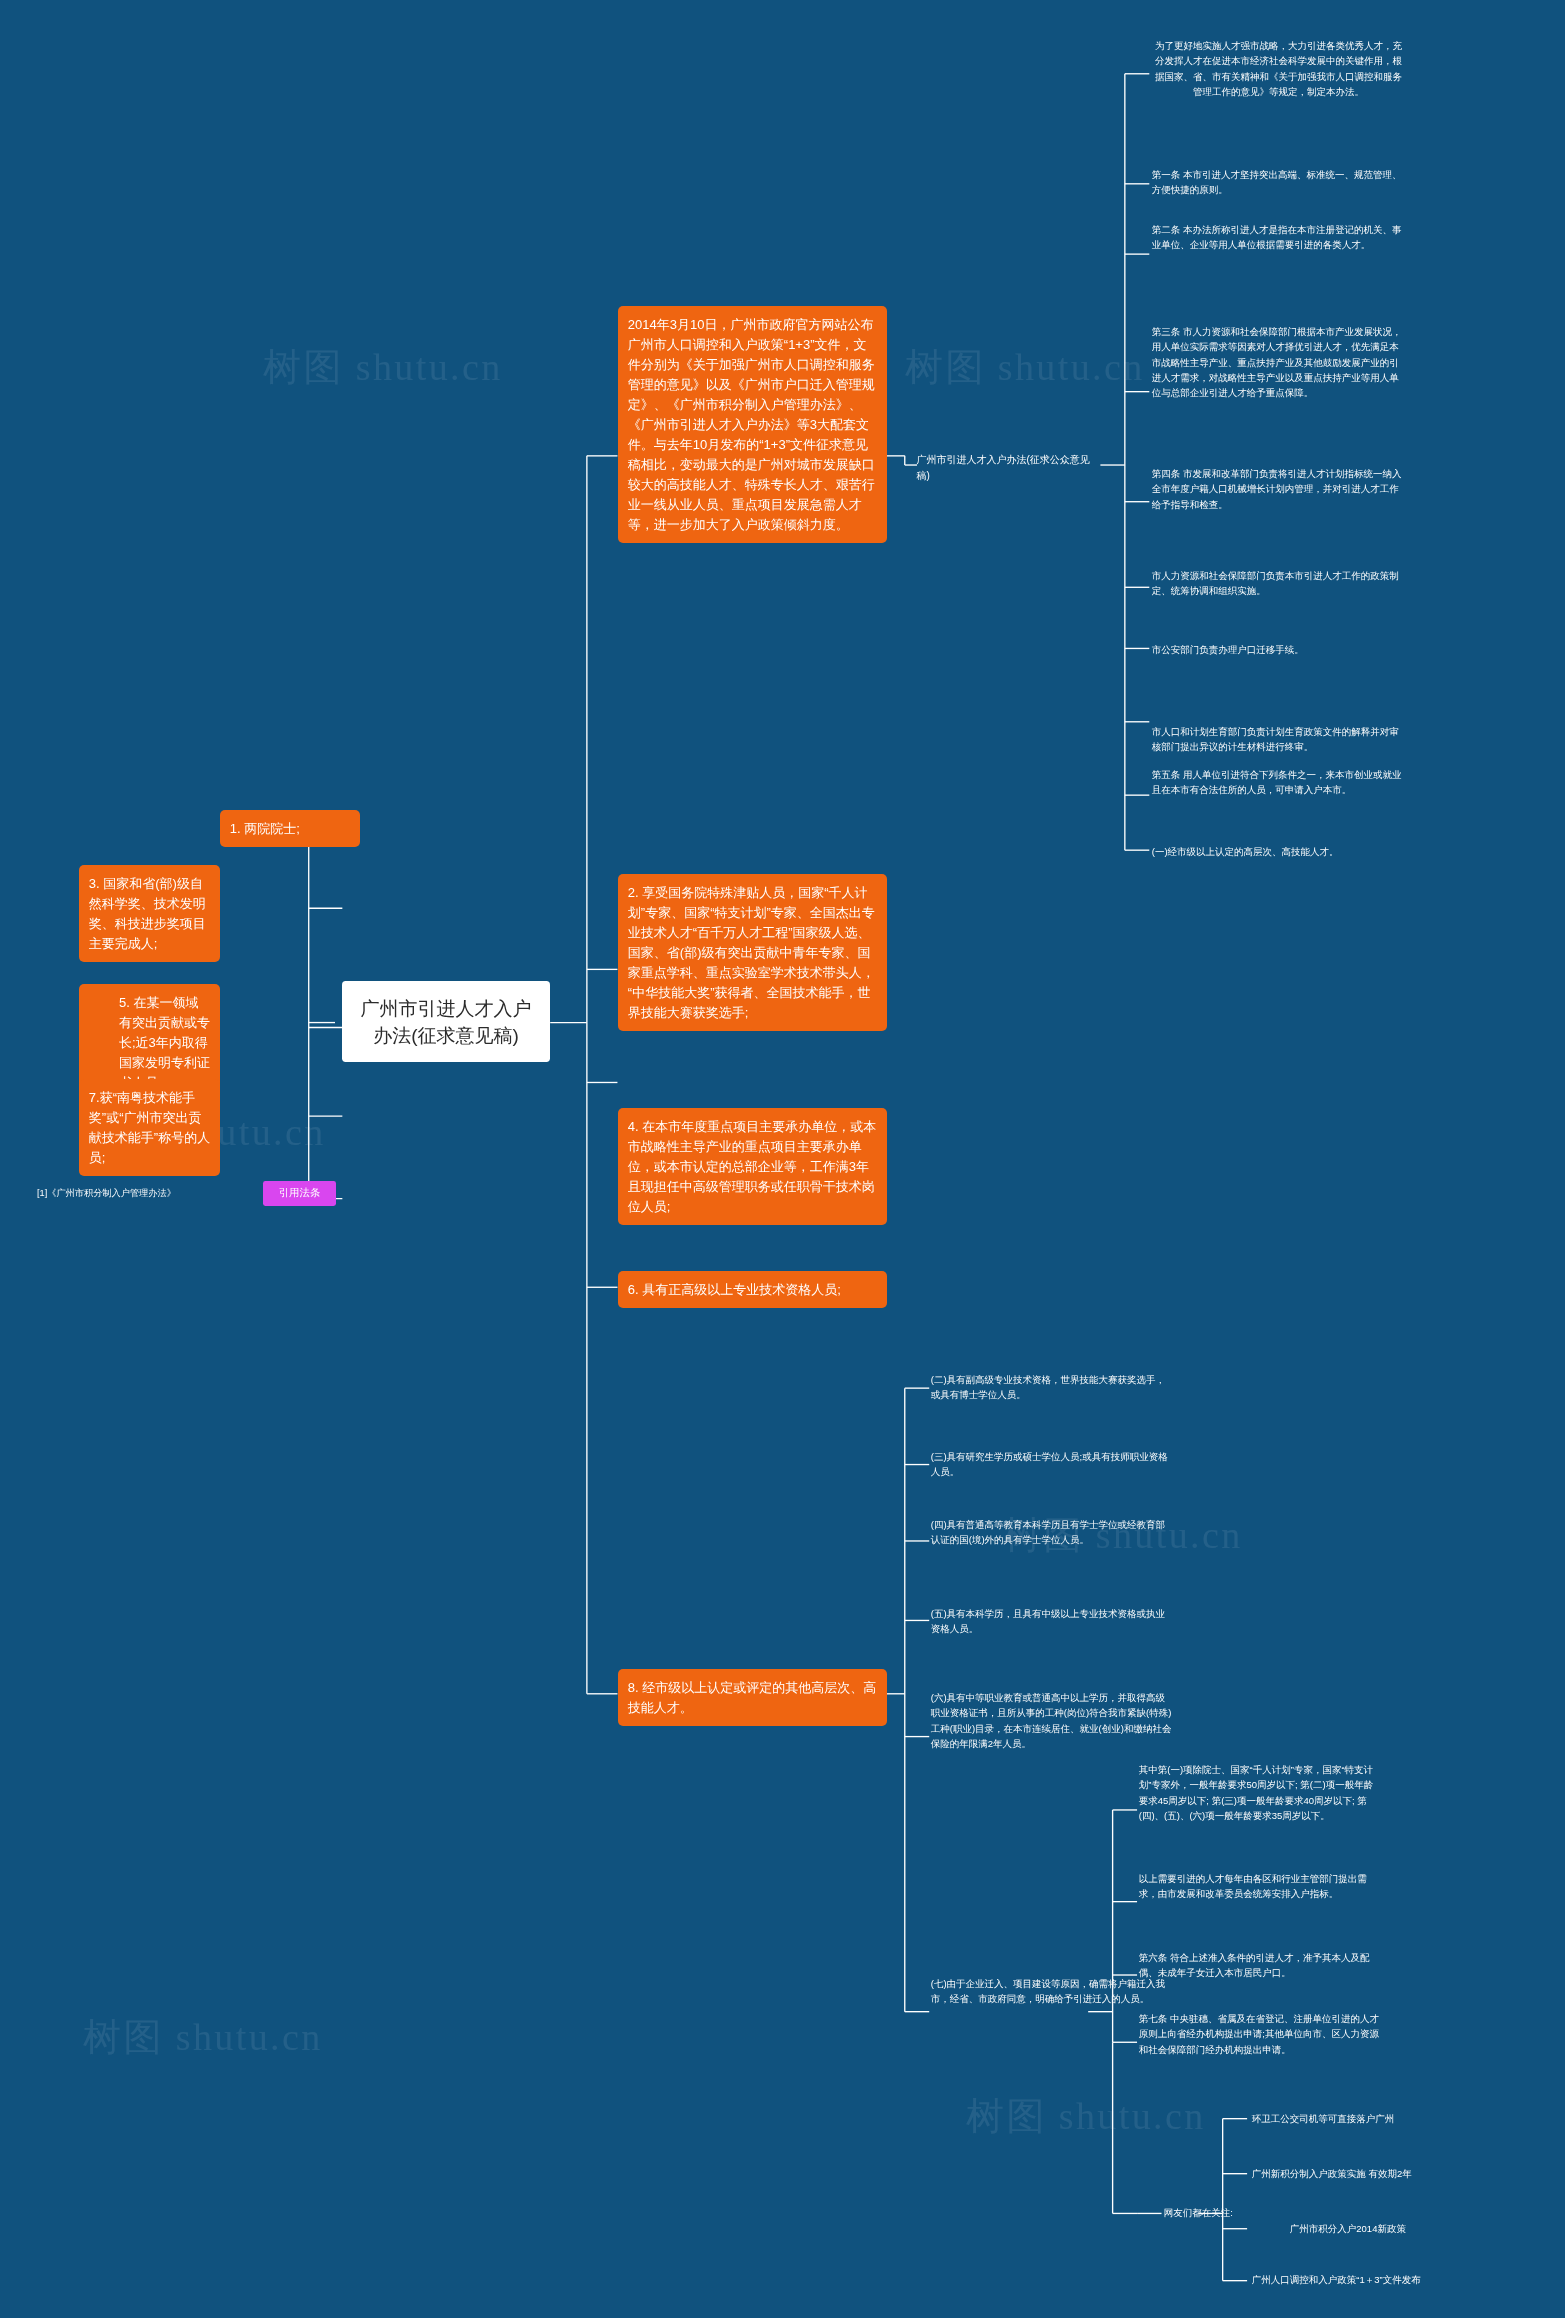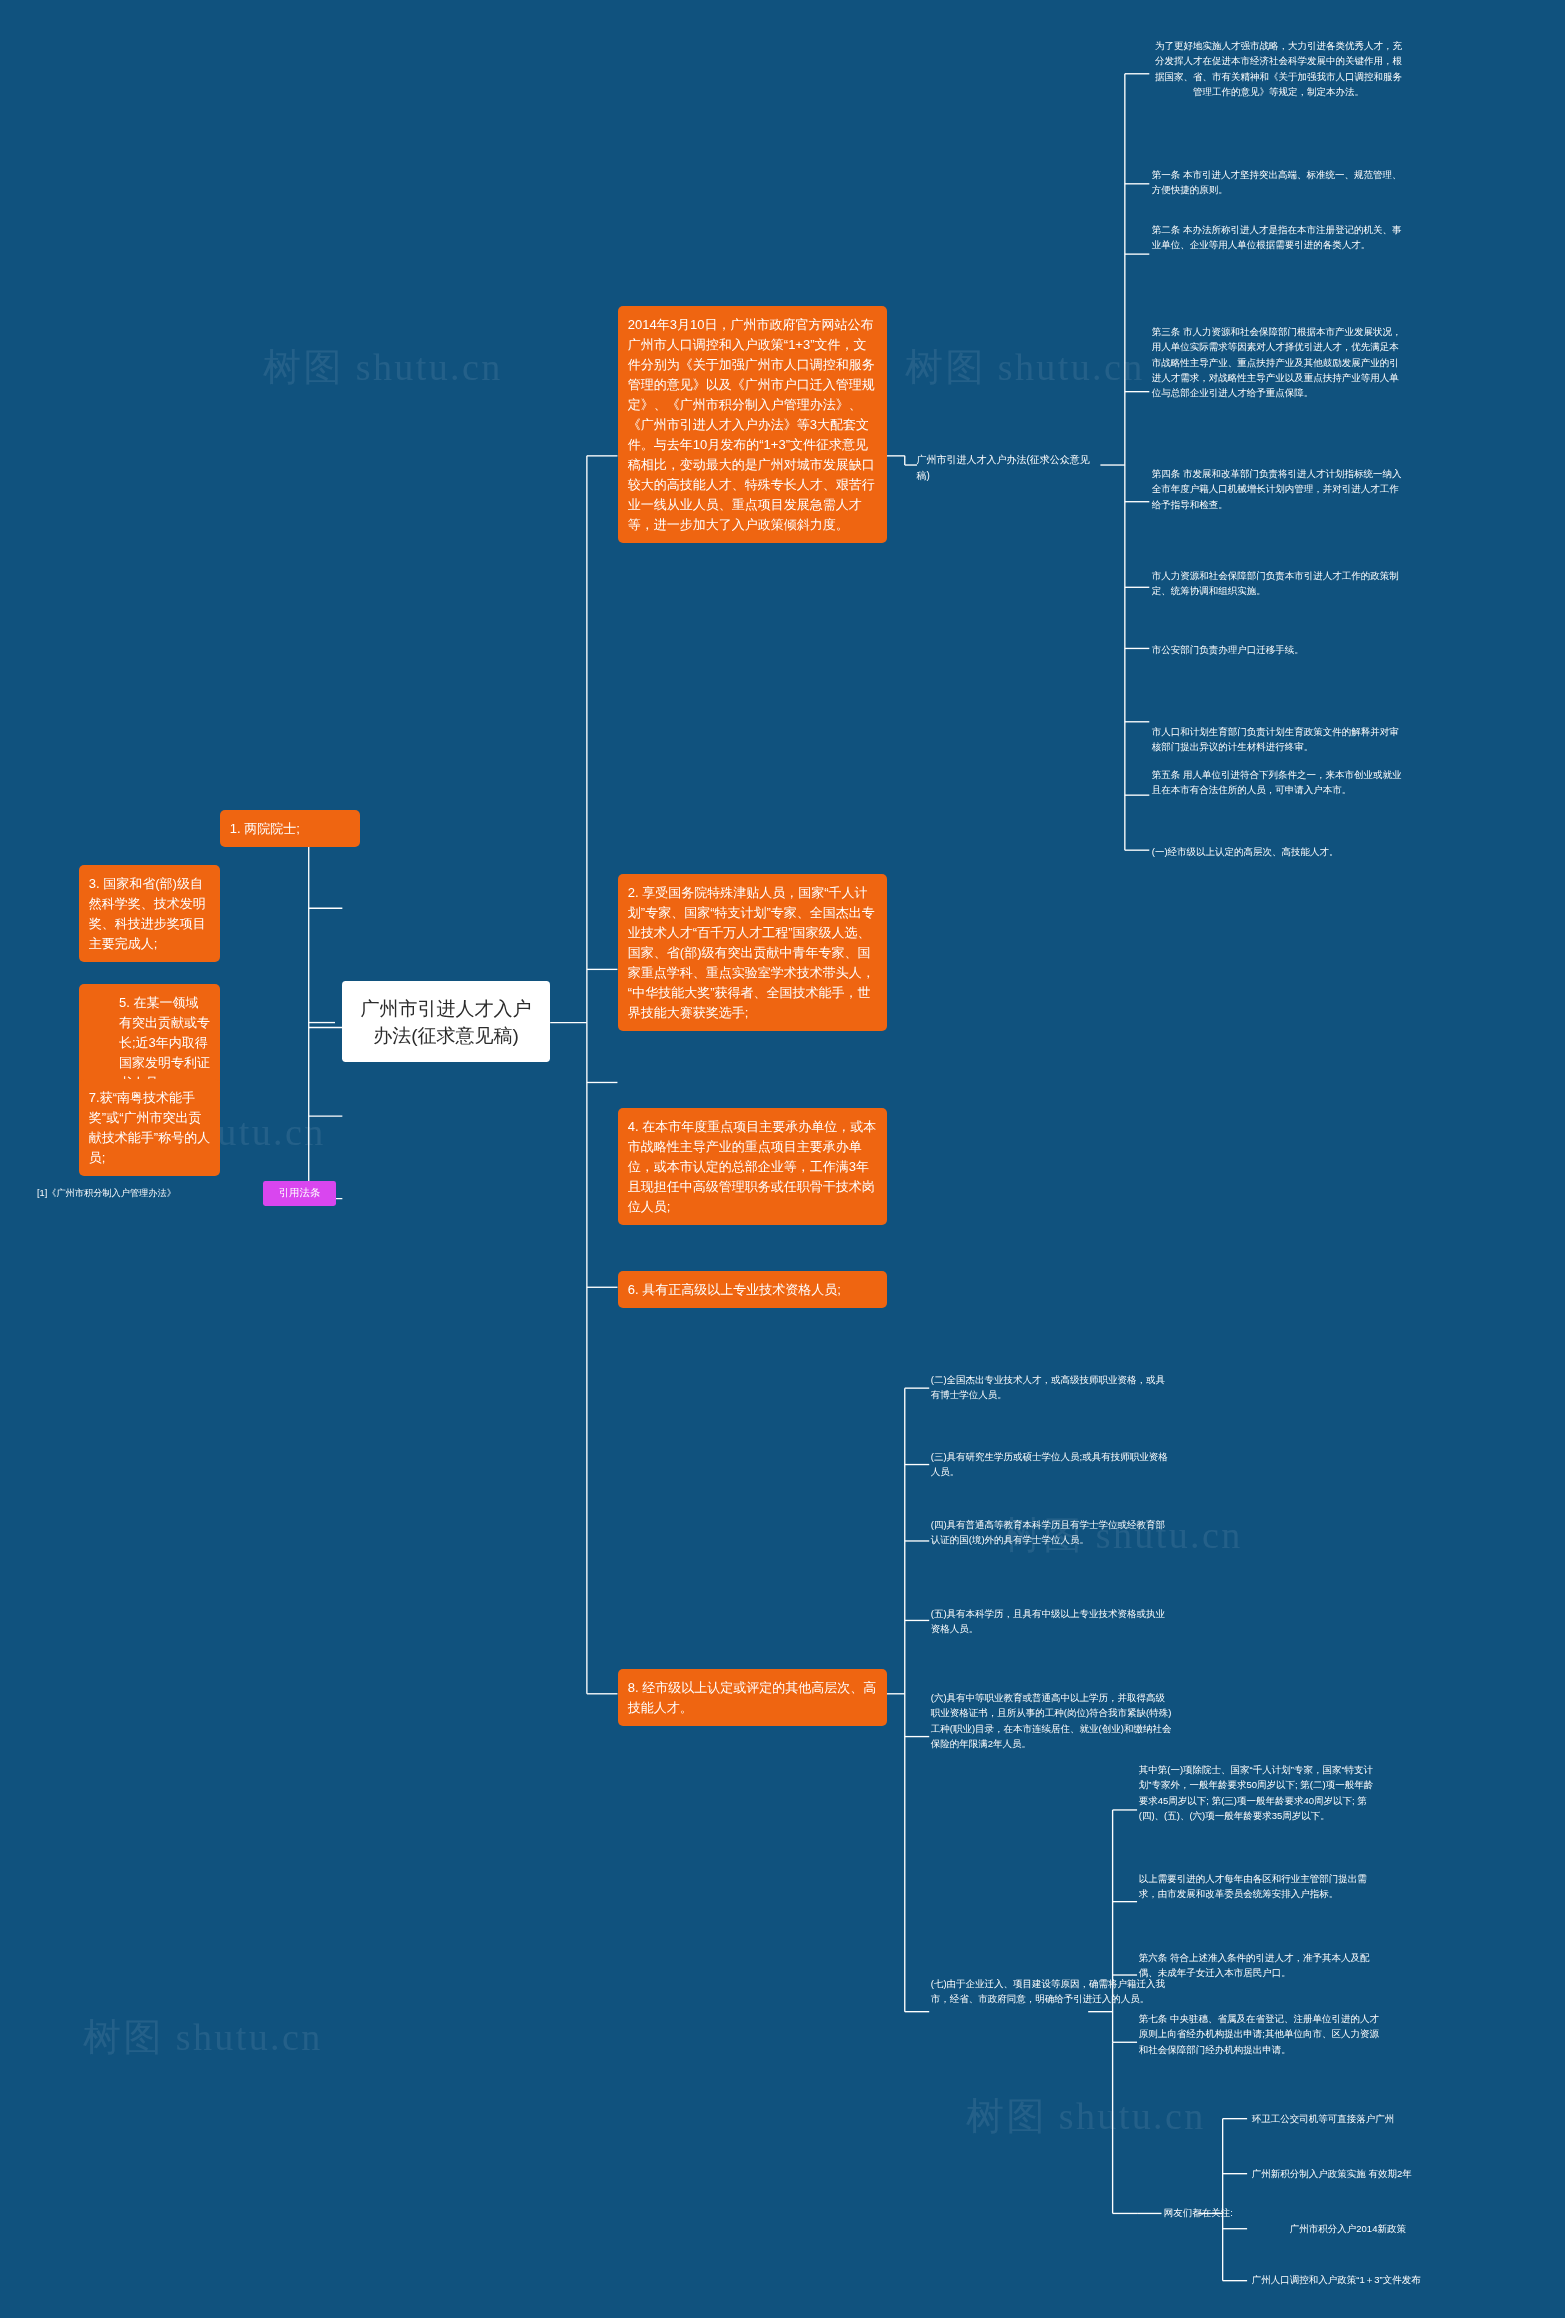--- a/index.html
+++ b/index.html
@@ -159,21 +159,21 @@
 <div class="node plain-sm" style="left:1150px;top:166px;width:257px;">第一条 本市引进人才坚持突出高端、标准统一、规范管理、方便快捷的原则。</div>
 <div class="node plain-sm" style="left:1150px;top:221px;width:257px;">第二条 本办法所称引进人才是指在本市注册登记的机关、事业单位、企业等用人单位根据需要引进的各类人才。</div>
 <div class="node plain-sm" style="left:1150px;top:323px;width:257px;">第三条 市人力资源和社会保障部门根据本市产业发展状况，用人单位实际需求等因素对人才择优引进人才，优先满足本市战略性主导产业、重点扶持产业及其他鼓励发展产业的引进人才需求，对战略性主导产业以及重点扶持产业等用人单位与总部企业引进人才给予重点保障。</div>
 <div class="node plain-sm" style="left:1150px;top:465px;width:257px;">第四条 市发展和改革部门负责将引进人才计划指标统一纳入全市年度户籍人口机械增长计划内管理，并对引进人才工作给予指导和检查。</div>
 <div class="node plain-sm" style="left:1150px;top:567px;width:257px;">市人力资源和社会保障部门负责本市引进人才工作的政策制定、统筹协调和组织实施。</div>
 <div class="node plain-sm" style="left:1150px;top:641px;width:257px;">市公安部门负责办理户口迁移手续。</div>
 <div class="node plain-sm" style="left:1150px;top:691px;width:257px;margin-top:32px;">市人口和计划生育部门负责计划生育政策文件的解释并对审核部门提出异议的计生材料进行终审。</div>
 <div class="node plain-sm" style="left:1150px;top:766px;width:257px;">第五条 用人单位引进符合下列条件之一，来本市创业或就业且在本市有合法住所的人员，可申请入户本市。</div>
 <div class="node plain-sm" style="left:1150px;top:843px;width:257px;">(一)经市级以上认定的高层次、高技能人才。</div>
 
-<div class="node plain-sm" style="left:929px;top:1371px;width:245px;">(二)全国杰出专业技术人才，或高级技师职业资格，或具有博士学位人员。</div>
+<div class="node plain-sm" style="left:929px;top:1371px;width:245px;">(二)具有副高级专业技术资格，世界技能大赛获奖选手，或具有博士学位人员。</div>
 <div class="node plain-sm" style="left:929px;top:1448px;width:245px;">(三)具有研究生学历或硕士学位人员;或具有技师职业资格人员。</div>
 <div class="node plain-sm" style="left:929px;top:1516px;width:245px;">(四)具有普通高等教育本科学历且有学士学位或经教育部认证的国(境)外的具有学士学位人员。</div>
 <div class="node plain-sm" style="left:929px;top:1605px;width:245px;">(五)具有本科学历，且具有中级以上专业技术资格或执业资格人员。</div>
 <div class="node plain-sm" style="left:929px;top:1689px;width:245px;">(六)具有中等职业教育或普通高中以上学历，并取得高级职业资格证书，且所从事的工种(岗位)符合我市紧缺(特殊)工种(职业)目录，在本市连续居住、就业(创业)和缴纳社会保险的年限满2年人员。</div>
 <div class="node plain-sm" style="left:929px;top:1975px;width:245px;">(七)由于企业迁入、项目建设等原因，确需将户籍迁入我市，经省、市政府同意，明确给予引进迁入的人员。</div>
 
 <div class="node plain-sm" style="left:1137px;top:1761px;width:245px;">其中第(一)项除院士、国家“千人计划”专家，国家“特支计划”专家外，一般年龄要求50周岁以下; 第(二)项一般年龄要求45周岁以下; 第(三)项一般年龄要求40周岁以下; 第(四)、(五)、(六)项一般年龄要求35周岁以下。</div>
 <div class="node plain-sm" style="left:1137px;top:1870px;width:245px;">以上需要引进的人才每年由各区和行业主管部门提出需求，由市发展和改革委员会统筹安排入户指标。</div>
 <div class="node plain-sm" style="left:1137px;top:1949px;width:245px;">第六条 符合上述准入条件的引进人才，准予其本人及配偶、未成年子女迁入本市居民户口。</div>
 <div class="node plain-sm" style="left:1137px;top:2010px;width:245px;">第七条 中央驻穗、省属及在省登记、注册单位引进的人才原则上向省经办机构提出申请;其他单位向市、区人力资源和社会保障部门经办机构提出申请。</div>

